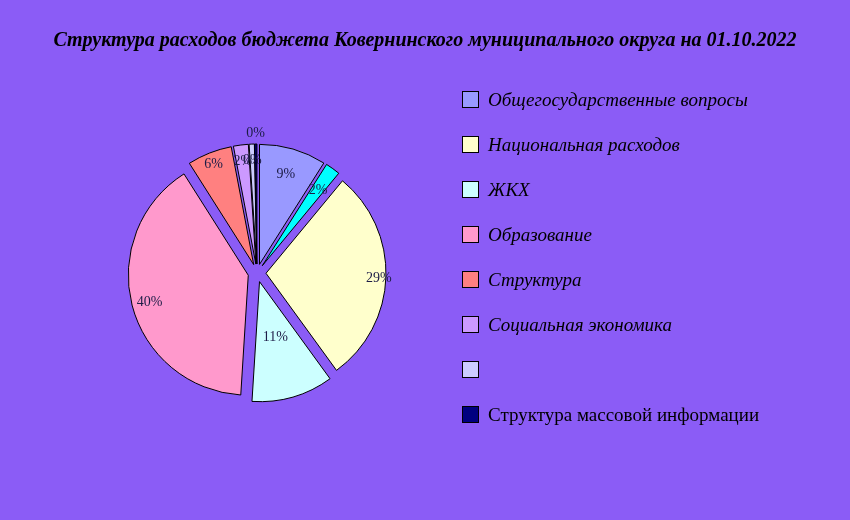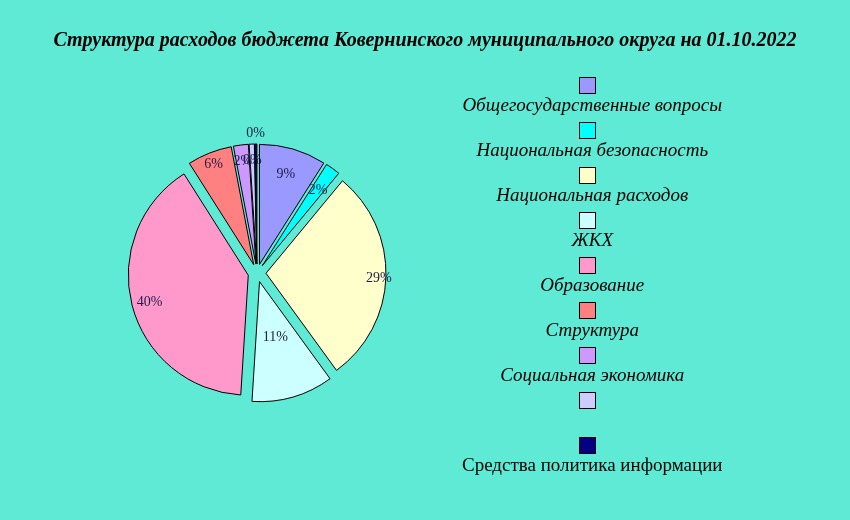--- a/index.html
+++ b/index.html
@@ -4,21 +4,21 @@
 <style>
   html, body {
     margin: 0;
     padding: 0;
     background: #ffffff;
   }
   .stage {
     position: relative;
     width: 850px;
     height: 520px;
-    background: #5eead4;
+    background: #8b5cf6;
     overflow: hidden;
     font-family: "Liberation Serif", "DejaVu Serif", serif;
   }
   .chart-title {
     position: absolute;
     top: 26px;
     left: 0;
     width: 100%;
     text-align: center;
     font-size: 20px;
@@ -45,21 +45,20 @@
   }
   .legend {
     position: absolute;
     left: 462px;
     top: 77px;
   }
   .legend-item {
     height: 45px;
     display: flex;
     align-items: center;
-    flex-direction: column;
   }
   .legend-swatch {
     width: 15px;
     height: 15px;
     border: 1px solid #000000;
     margin-right: 9px;
     flex: none;
   }
   .legend-label {
     font-size: 19px;
@@ -97,24 +96,20 @@
       <text x="252.32" y="163.50" fill="#1c1c46">0%</text>
       <text x="255.67" y="137.01" fill="#1c1c46">0%</text>
     </svg>
 
   <div class="legend" id="legend">
       <div class="legend-item">
         <span class="legend-swatch" style="background: rgb(153, 153, 255);"></span>
         <span class="legend-label">Общегосударственные вопросы</span>
       </div>
       <div class="legend-item">
-        <span class="legend-swatch" style="background: rgb(0, 255, 255);"></span>
-        <span class="legend-label">Национальная безопасность</span>
-      </div>
-      <div class="legend-item">
         <span class="legend-swatch" style="background: rgb(255, 255, 204);"></span>
         <span class="legend-label">Национальная расходов</span>
       </div>
       <div class="legend-item">
         <span class="legend-swatch" style="background: rgb(204, 255, 255);"></span>
         <span class="legend-label">ЖКХ</span>
       </div>
       <div class="legend-item">
         <span class="legend-swatch" style="background: rgb(255, 153, 204);"></span>
         <span class="legend-label">Образование</span>
@@ -125,16 +120,16 @@
       </div>
       <div class="legend-item">
         <span class="legend-swatch" style="background: rgb(204, 153, 255);"></span>
         <span class="legend-label">Социальная экономика</span>
       </div>
       <div class="legend-item">
         <span class="legend-swatch" style="background: rgb(204, 204, 255);"></span>
       </div>
       <div class="legend-item">
         <span class="legend-swatch" style="background: rgb(0, 0, 128);"></span>
-        <span class="legend-label upright">Средства политика информации</span>
+        <span class="legend-label upright">Структура массовой информации</span>
       </div>
     </div>
 </div>
 
 </body></html>

